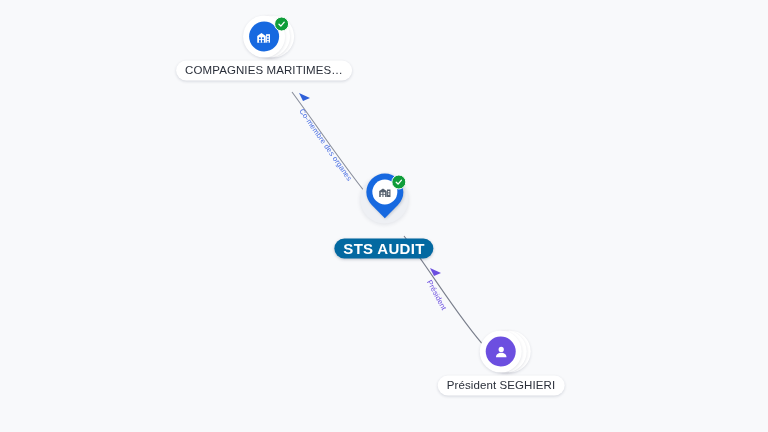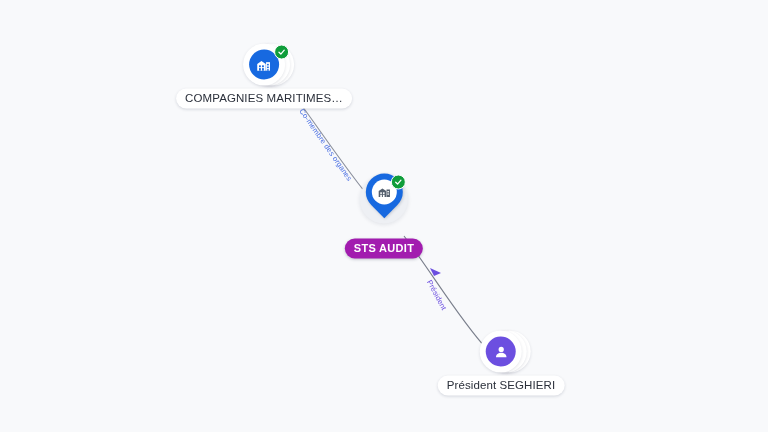--- a/index.html
+++ b/index.html
@@ -148,24 +148,24 @@
     font-size: 11.5px;
     line-height: 13px;
     letter-spacing: 0.1px;
   }
   .label.plain {
     background: #ffffff;
     color: #2a2f3a;
     box-shadow: 0 1px 3px rgba(20,30,60,0.16);
   }
   .label.primary {
-    background: #a21caf;
+    background: #0369a1;
     color: #ffffff;
     font-weight: bold;
-    font-size: 11px;
+    font-size: 15px;
     letter-spacing: 0.3px;
     box-shadow: 0 1px 3px rgba(20,30,60,0.25);
   }
 
   
   .edge-label {
     position: absolute;
     white-space: nowrap;
     font-size: 7.5px;
     letter-spacing: 0.15px;
@@ -187,21 +187,21 @@
     <path d="M 404 236 C 430 270 460 320 486 348" fill="none" stroke="#7a7f8c" stroke-width="1.1"></path>
 
     <path d="M 299 93 L 310 98 L 303 101 Z" fill="#2f5fd8"></path>
     <path d="M 430 268 L 441 273 L 434 276 Z" fill="#6c4fe0"></path>
   </svg>
 
   <div class="edge-label blue" style="left:301px; top:105px; transform: rotate(55deg);">Co-membre des organes</div>
 
   <div class="edge-label purple" style="left:429px; top:276px; transform: rotate(62deg);">Président</div>
 
-  <div class="node" style="left:264px; top:76px;">
+  <div class="node" style="left:264px; top:48px;">
     <div class="stack">
       <div class="card c3"></div>
       <div class="card c2"></div>
       <div class="card c1"></div>
       <div class="disc blue">
         <svg width="17" height="17" viewBox="0 0 24 24" fill="none">
           <path d="M3 20V10.5L9 6.5L15 10.5V20H3Z" fill="#ffffff"></path>
           <rect x="15.5" y="8" width="5.5" height="12" fill="#ffffff"></rect>
           <rect x="5.5" y="12.5" width="2.6" height="2.6" fill="#1769e0"></rect>
           <rect x="9.8" y="12.5" width="2.6" height="2.6" fill="#1769e0"></rect>

